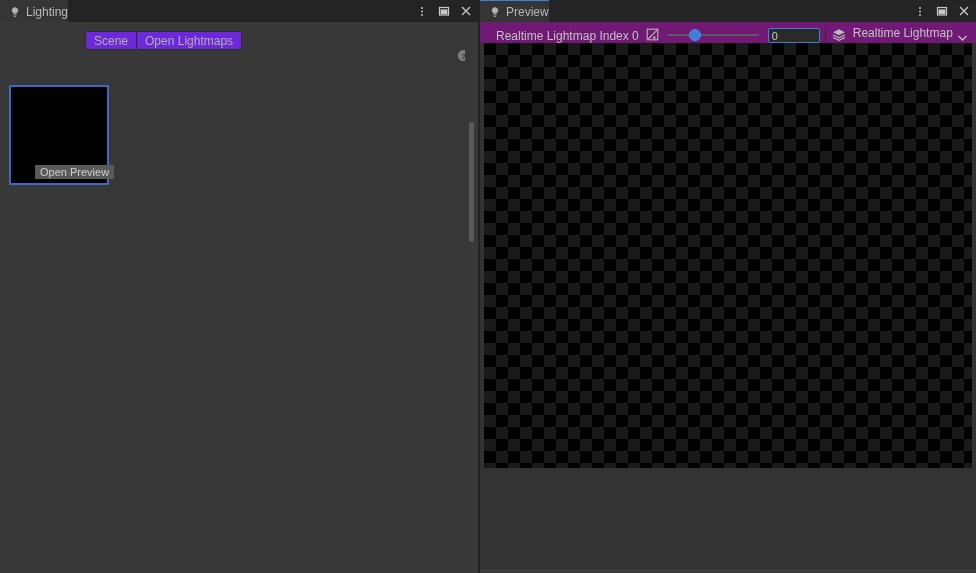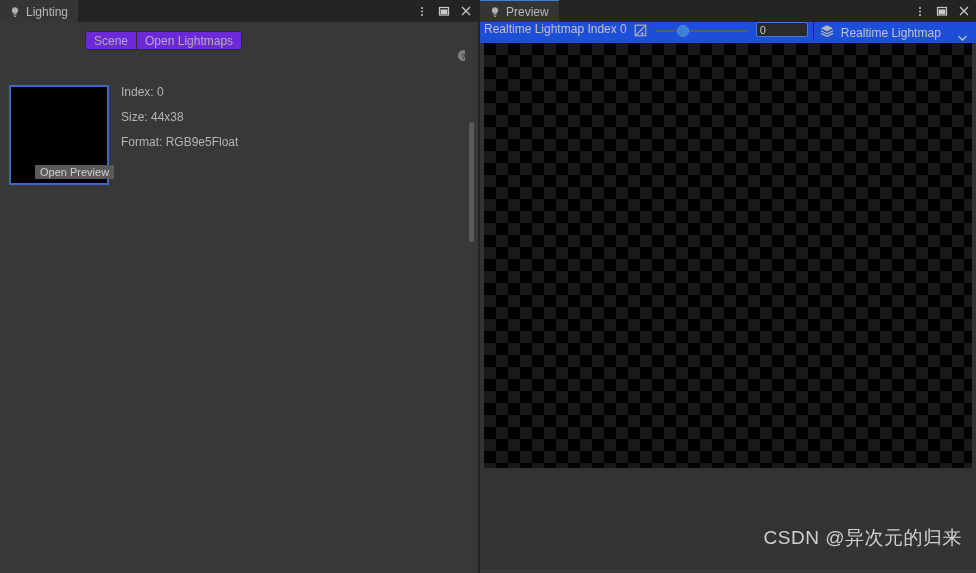--- a/index.html
+++ b/index.html
@@ -34,21 +34,21 @@
     height: 22px;
     background: #242424;
     display: flex;
     align-items: flex-end;
   }
   .tab {
     height: 22px;
     display: flex;
     align-items: center;
     gap: 5px;
-    padding: 0 10px 0 9px;
+    padding: 0 0 0 9px;
     background: #353535;
     color: #b8b8b8;
     font-size: 12px;
     white-space: nowrap;
     box-sizing: border-box;
     border-top: 1px solid #353535;
     cursor: default;
   }
   .tab.active-focus {
     border-top: 1px solid #3c7fd6;
@@ -214,25 +214,25 @@
     width: 496px;
     height: 573px;
     background: #333333;
   }
   #preview-toolbar {
     position: absolute;
     left: 0;
     top: 22px;
     width: 496px;
     height: 21px;
-    background: #1d4ed8;
-    display: flex;
-    align-items: flex-start;
-    box-sizing: border-box;
-    padding-left: 4px;
+    background: #701a75;
+    display: flex;
+    align-items: flex-end;
+    box-sizing: border-box;
+    padding-left: 16px;
   }
   .tb-label {
     font-size: 12px;
     color: #c2c2c2;
     white-space: nowrap;
     margin-right: 5px;
   }
   .tb-icon-btn {
     width: 17px;
     height: 17px;
@@ -418,25 +418,20 @@
           <text x="6.5" y="9.6" font-family="Liberation Sans, sans-serif" font-size="8" font-weight="bold" fill="#383838" text-anchor="middle">?</text>
         </svg>
       </div>
 
       <div class="lm-card">
         <div class="lm-thumb">
           <div class="open-preview-btn">Open Preview</div>
         </div>
       </div>
 
-      <div class="lm-info">
-        <div class="row">Index: 0</div>
-        <div class="row">Size: 44x38</div>
-        <div class="row">Format: RGB9e5Float</div>
-      </div>
 
       <div id="lighting-scrollbar">
         <div id="lighting-scroll-thumb"></div>
       </div>
     </div>
   </div>
 
   <div id="splitter"></div>
 
   <div class="panel" id="preview-panel">
@@ -515,14 +510,13 @@
 
     <div id="preview-canvas">
       <div id="checker"></div>
     </div>
 
     <div id="preview-footer"></div>
   </div>
 
   <div class="bottom-strip"></div>
 
-  <div class="watermark">CSDN @异次元的归来</div>
 </div>
 
 </body></html>

